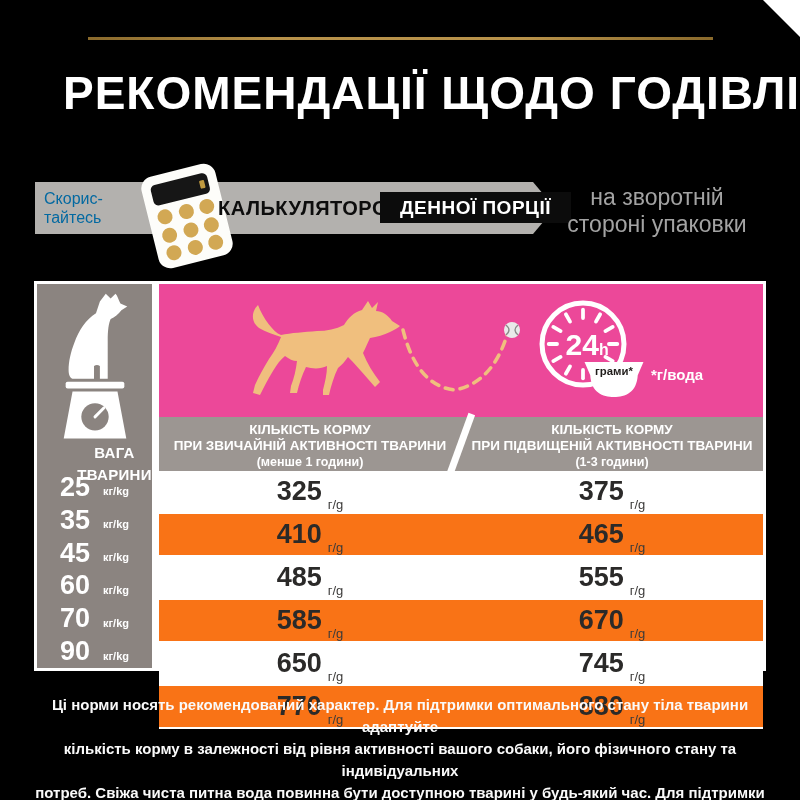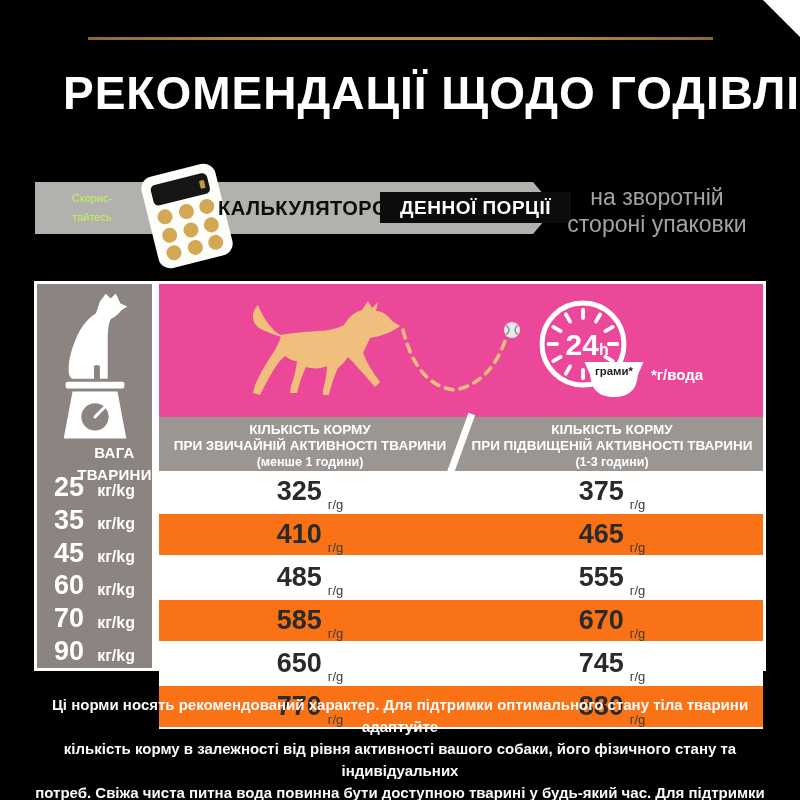--- a/index.html
+++ b/index.html
@@ -11,22 +11,22 @@
              background:linear-gradient(90deg,#8a6a2c,#b8924a 30%,#b8924a 70%,#8a6a2c);}
   .corner-fold{position:absolute;top:0;right:0;width:0;height:0;
                border-top:37px solid #fff;border-left:37px solid transparent;}
   .title{position:absolute;left:16px;right:0;top:66px;margin:0;text-align:right;
          color:#fff;font-size:46px;font-weight:800;letter-spacing:1px;}
 
   
   .banner-bg{position:absolute;left:35px;top:182px;width:520px;height:52px;background:#b3b1ae;
              -webkit-clip-path:polygon(0 0,calc(100% - 22px) 0,100% 50%,calc(100% - 22px) 100%,0 100%);
              clip-path:polygon(0 0,calc(100% - 22px) 0,100% 50%,calc(100% - 22px) 100%,0 100%);}
-  .prompt{position:absolute;left:44px;top:189px;width:96px;text-align:center;
-          color:#bef264;font-size:11px;line-height:19px;font-weight:500;}
+  .prompt{position:absolute;left:44px;top:189px;width:96px;text-align:left;
+          color:#0369a1;font-size:16px;line-height:19px;font-weight:500;}
   .calc{position:absolute;left:151px;top:171px;width:72px;height:90px;background:#fdfdfa;
         border-radius:10px;transform:rotate(-14deg);box-shadow:0 0 0 2px #fdfdfa;}
   .calc-screen{position:absolute;left:7px;top:7px;width:58px;height:21px;background:#161616;border-radius:5px;}
   .calc-dot{position:absolute;right:4px;top:7px;width:5px;height:8px;background:#c09a40;border-radius:1px;}
   .calc-keys{position:absolute;left:7px;top:33px;width:58px;height:52px;display:flex;flex-wrap:wrap;
              justify-content:space-between;align-content:space-between;}
   .key{width:15px;height:15px;border-radius:50%;background:#d2a854;}
   .calc-word{position:absolute;left:218px;top:182px;height:52px;line-height:52px;
              color:#0d0d0d;font-size:20px;font-weight:800;letter-spacing:.5px;}
   .chip{position:absolute;left:380px;top:192px;height:31px;line-height:31px;background:#0c0c0c;
@@ -37,21 +37,21 @@
   
   .ftable{position:absolute;left:34px;top:281px;width:732px;height:390px;
           border:3px solid #fff;box-sizing:border-box;display:flex;background:#fff;}
   .side{width:115px;background:#8b8480;display:flex;flex-direction:column;flex-shrink:0;}
   .side-icon{height:158px;display:flex;align-items:flex-end;justify-content:center;}
   .side-label{height:29px;text-align:center;color:#fff;font-size:15px;font-weight:700;
               letter-spacing:.3px;line-height:22px;padding-left:40px;}
   .weights{flex:1;display:flex;flex-direction:column;}
   .w-item{flex:1;display:flex;align-items:center;justify-content:center;color:#fff;}
   .w-num{font-size:27px;font-weight:800;}
-  .w-unit{font-size:16px;font-weight:600;margin-left:13px;margin-top:8px;}
+  .w-unit{font-size:11px;font-weight:600;margin-left:13px;margin-top:8px;}
   .vgap{width:7px;background:#fff;flex-shrink:0;}
   .datacol{flex:1;display:flex;flex-direction:column;}
 
   .panel{height:133px;background:#ec4899;position:relative;flex-shrink:0;}
   .dog-run{position:absolute;left:92px;top:16px;}
   .bounce{position:absolute;left:238px;top:40px;}
   .ball{position:absolute;left:344px;top:37px;}
   .clock{position:absolute;left:378px;top:14px;}
   .bowl{position:absolute;left:424px;top:77px;}
   .dose-note{position:absolute;left:492px;top:82px;color:#fff;font-size:15px;font-weight:700;}

